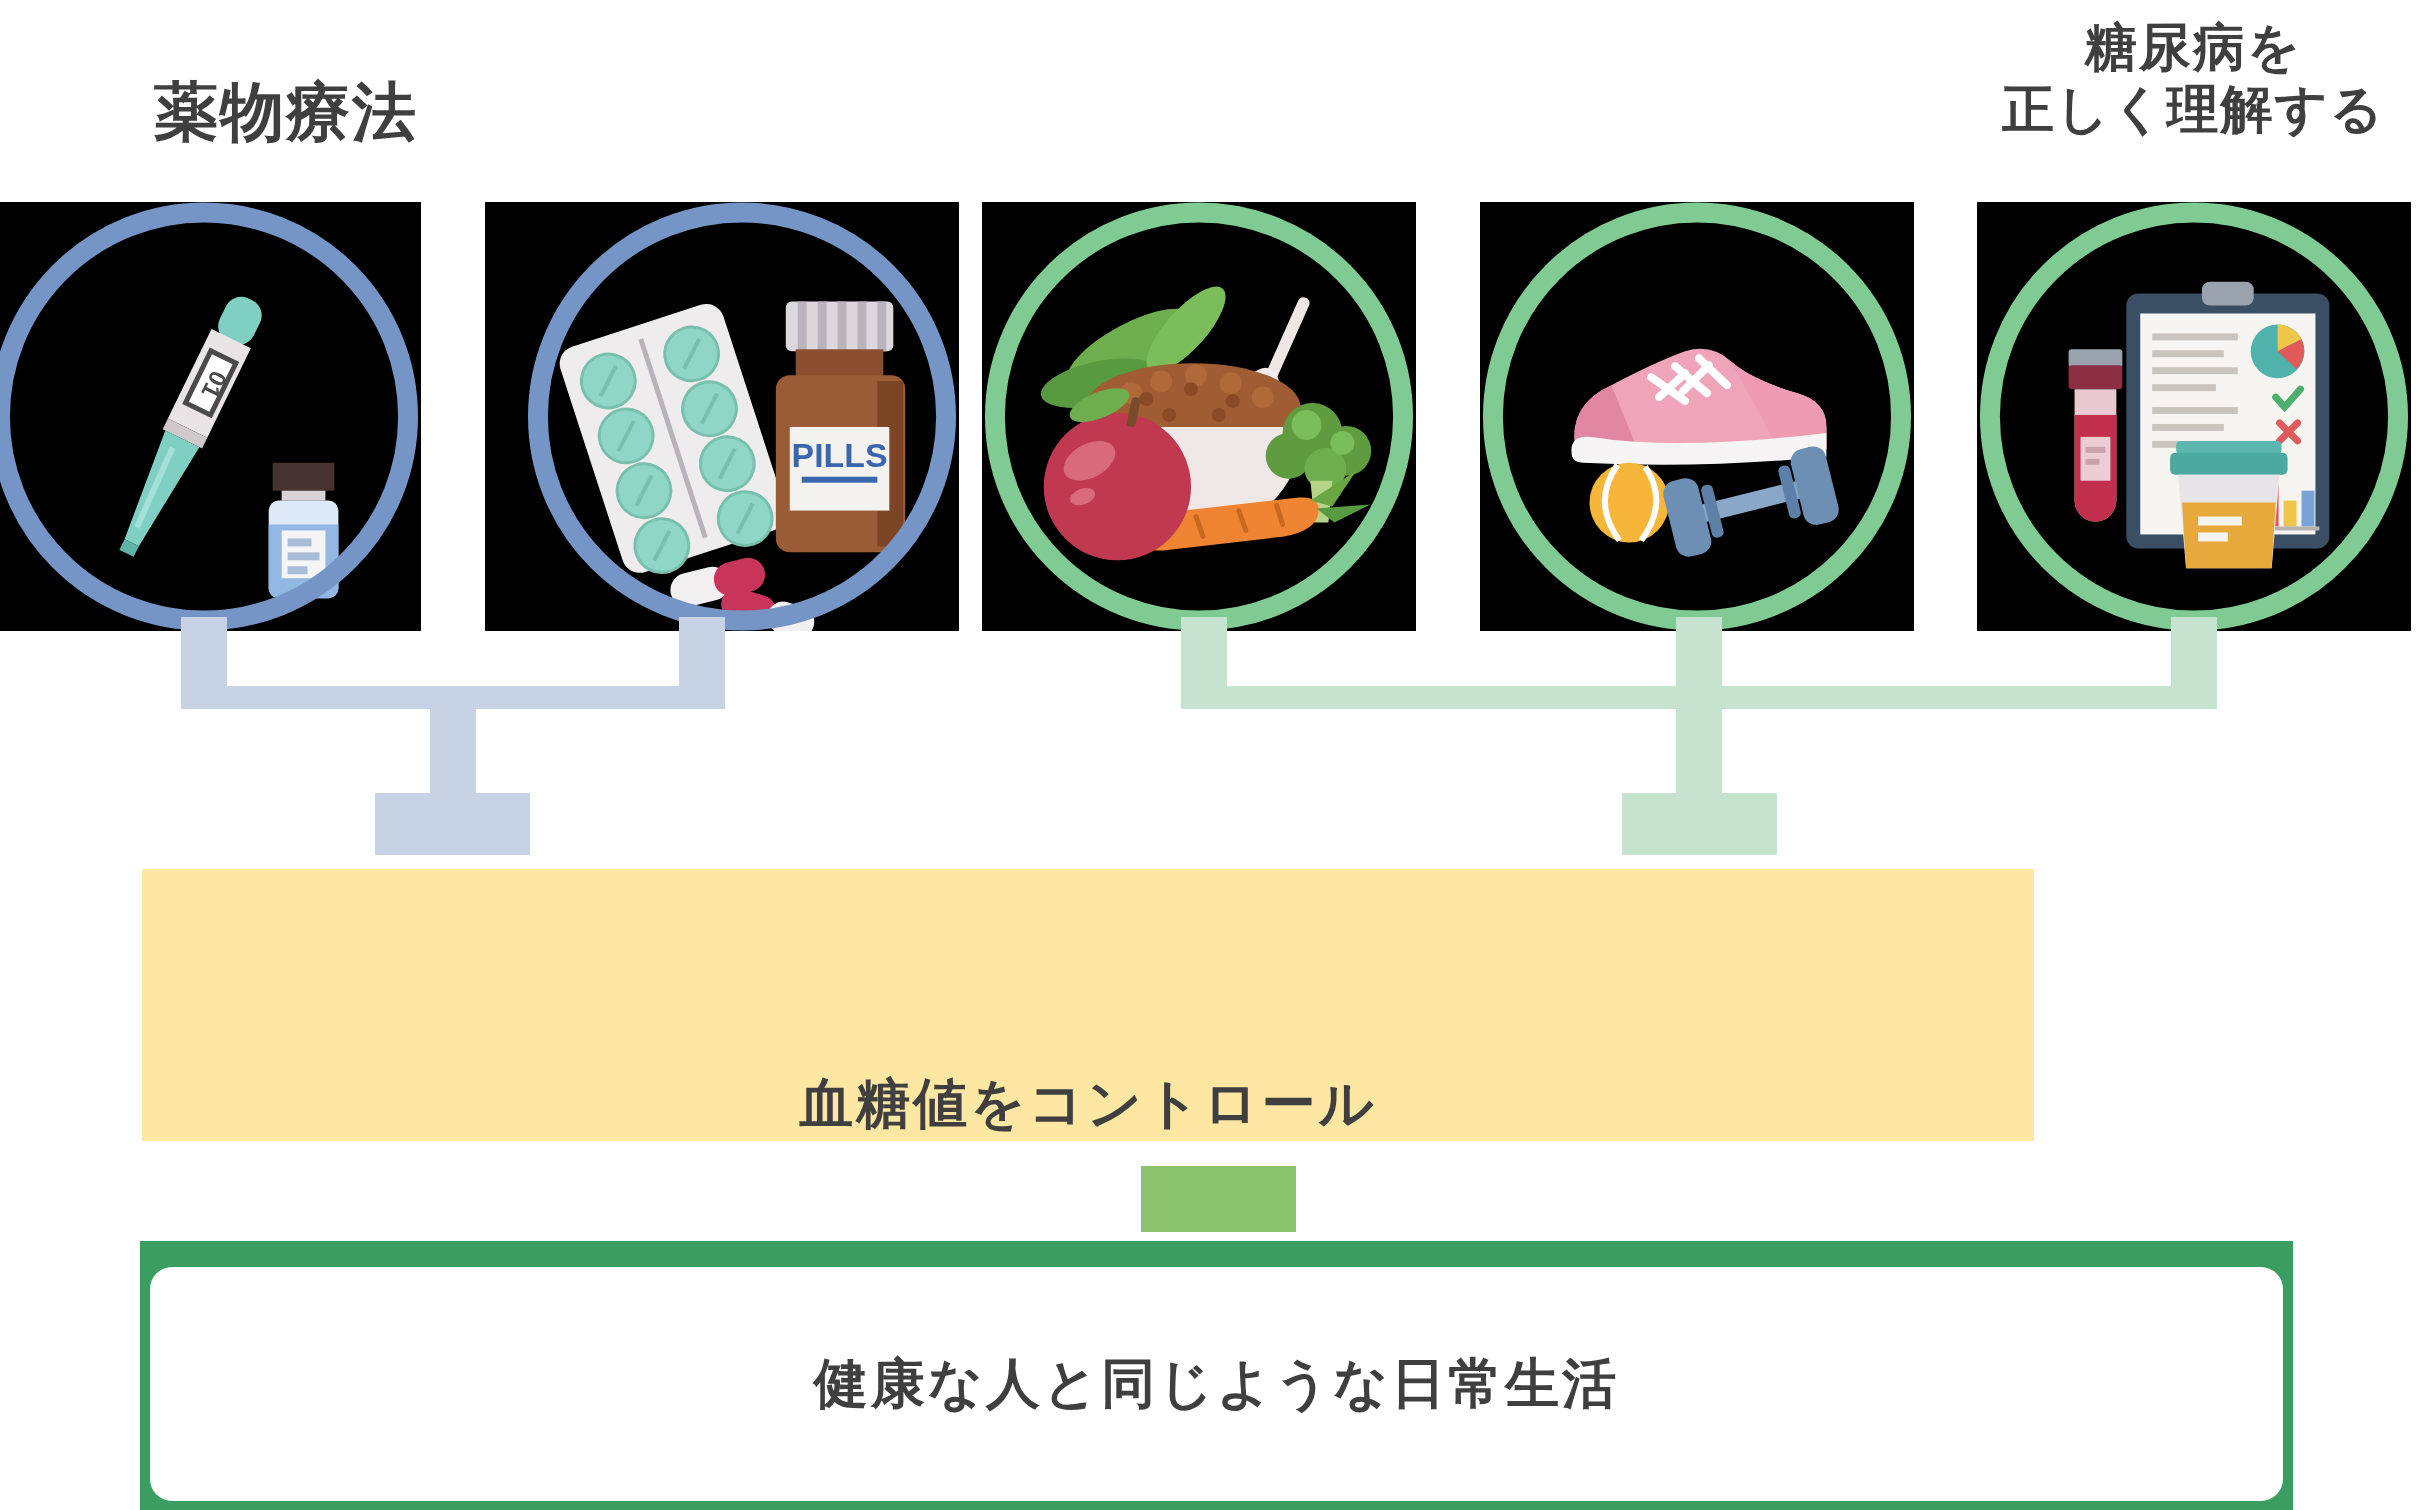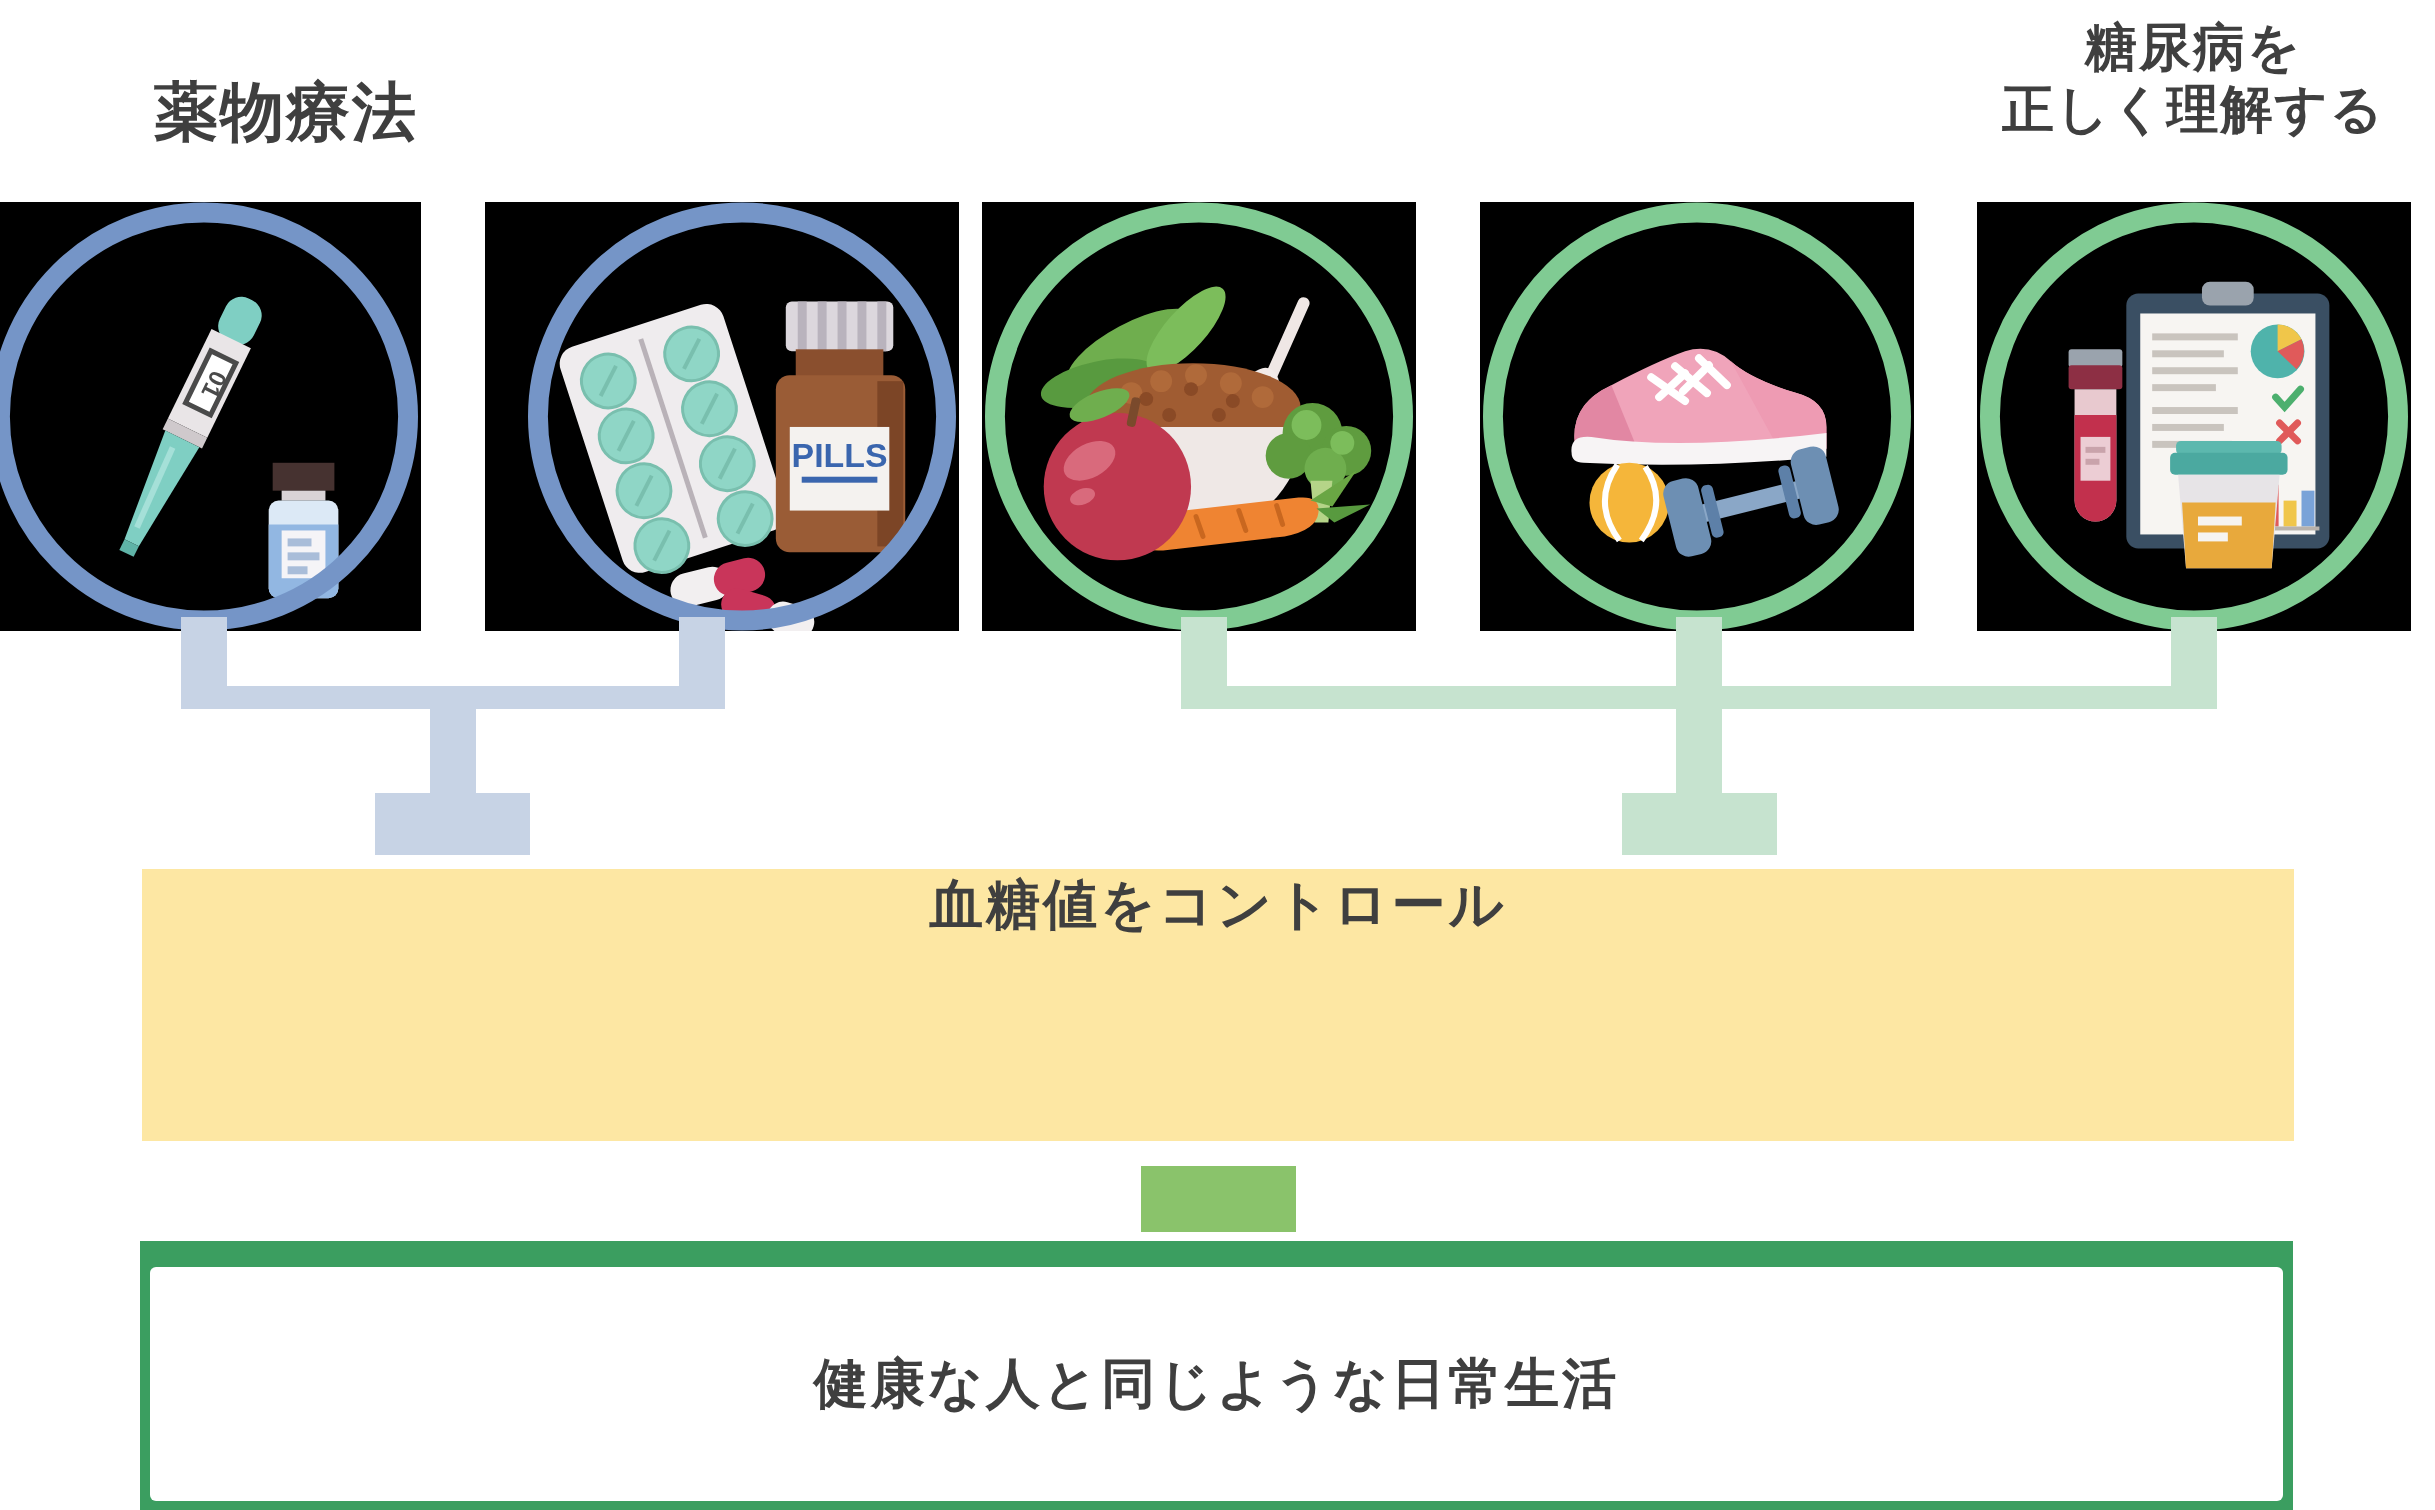--- a/index.html
+++ b/index.html
@@ -8,26 +8,26 @@
   .hdr{position:absolute;width:597px;text-align:left;font-size:64px;font-weight:700;
        letter-spacing:2px;line-height:56px;color:#3f3f3f;}
   .hdr2{position:absolute;width:597px;text-align:center;font-size:52px;font-weight:700;
         letter-spacing:2px;line-height:62px;color:#3f3f3f;}
   .tile{position:absolute;top:202px;width:434px;height:429px;background:#000000;}
   .tile svg{display:block;width:434px;height:429px;}
   .conn{position:absolute;}
   .c-blue{background:#c7d3e5;}
   .c-green{background:#c6e3cf;}
   .midarrow{position:absolute;left:1141px;top:1166px;width:155px;height:66px;background:#8ac36b;}
-  .ybox{position:absolute;left:142px;top:869px;width:2152px;height:272px;background:#fde7a3;
-        display:flex;align-items:flex-start;justify-content:center;}
+  .ybox{position:absolute;left:142px;top:869px;width:1892px;height:272px;background:#fde7a3;
+        display:flex;align-items:flex-end;justify-content:center;}
   .ybox .txt{font-size:54px;font-weight:700;letter-spacing:3px;color:#3f3f3f;}
   .gbox{position:absolute;left:140px;top:1241px;width:2153px;height:270px;background:#3b9e60;}
   .gbox-inner{position:absolute;left:10px;top:10px;right:10px;bottom:10px;background:#ffffff;
-              border-radius:6px;display:flex;align-items:center;justify-content:center;margin-top:16px;}
+              border-radius:22px;display:flex;align-items:center;justify-content:center;margin-top:16px;}
   .gbox .txt{font-size:54px;font-weight:700;letter-spacing:3px;color:#3f3f3f;}
 </style>
 </head>
 <body>
 
 <div class="canvas">
 
   <div class="hdr" style="left:154px;top:84px;">薬物療法</div>
   <div class="hdr2" style="left:1895px;top:16px;">
     <div>糖尿病を</div>

